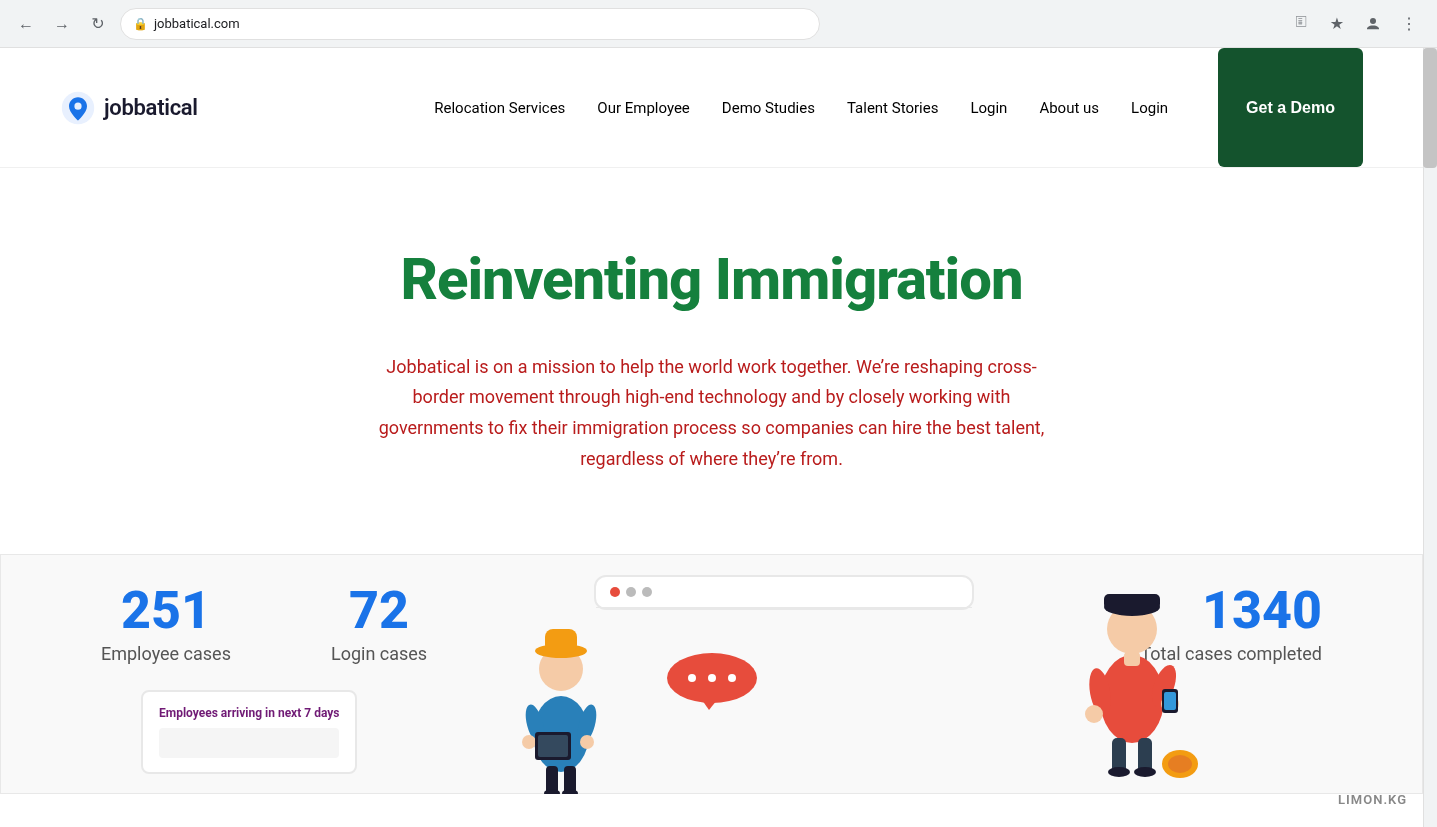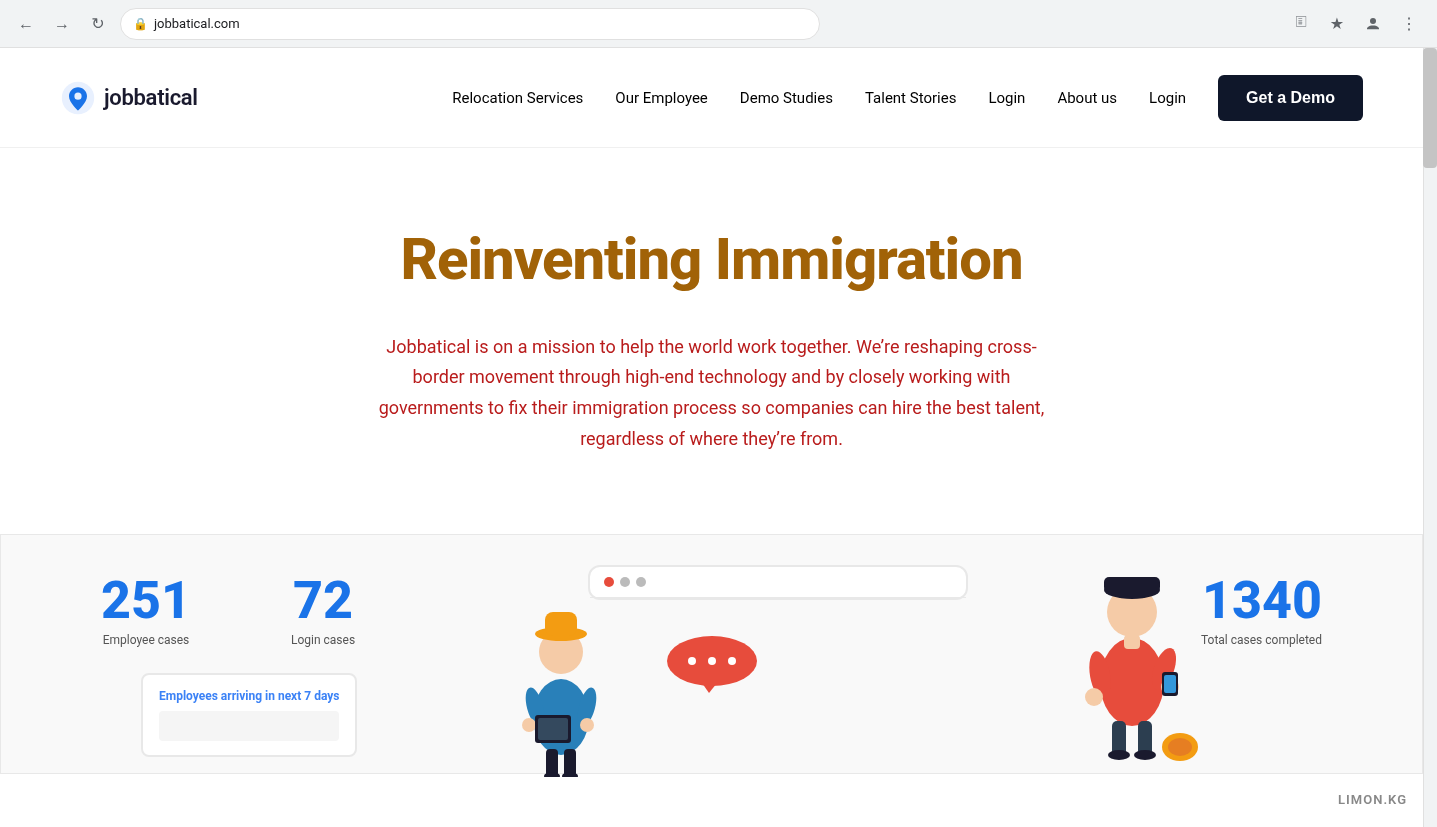--- a/index.html
+++ b/index.html
@@ -106,23 +106,22 @@
 
     
     .page-wrapper {
       background: #fff;
       margin-right: 14px;
     }
 
     
     nav {
       display: flex;
-      align-items: center;
       padding: 0 60px;
-      height: 100px;
+      height: 120px;
       border-bottom: 1px solid #f0f0f0;
       background: #fff;
     }
 
     .logo {
       display: flex;
       align-items: center;
       gap: 8px;
       text-decoration: none;
       margin-right: auto;
@@ -149,43 +148,43 @@
 
     .nav-links a {
       text-decoration: none;
       color: #000000;
       font-size: 15px;
       font-weight: 400;
       transition: color 0.2s;
     }
 
     .get-demo-btn {
-      background: #0f172a;
+      background: #14532d;
       color: #fff;
       border: none;
       border-radius: 6px;
       padding: 14px 28px;
       font-size: 16px;
       font-weight: 600;
       cursor: pointer;
-      margin-left: 32px;
+      margin-left: 50px;
       transition: background 0.2s;
     }
 
     
     .hero {
       padding: 80px 60px 60px;
       max-width: 1200px;
       margin: 0 auto;
     }
 
     .hero-title {
       font-size: 58px;
       font-weight: 800;
-      color: #a16207;
+      color: #15803d;
       text-align: center;
       margin-bottom: 40px;
       letter-spacing: -1px;
       line-height: 1.1;
     }
 
     .hero-description {
       font-size: 18px;
       color: #b91c1c;
       line-height: 1.7;
@@ -229,60 +228,60 @@
     }
 
     .stat-number {
       font-size: 52px;
       font-weight: 800;
       color: #1a73e8;
       line-height: 1;
     }
 
     .stat-label {
-      font-size: 12px;
+      font-size: 18px;
       color: #555;
       margin-top: 6px;
     }
 
     
     .bottom-panel {
       background: #fff;
       border: 2px solid #e8e8e8;
       border-radius: 8px;
       padding: 14px 16px;
       margin: 0 60px;
       max-width: 220px;
     }
 
     .bottom-panel-title {
       font-size: 12px;
       font-weight: 700;
-      color: #3b82f6;
+      color: #701a75;
       margin-bottom: 8px;
     }
 
     
     .watermark {
       position: fixed;
       bottom: 20px;
       right: 30px;
       font-size: 13px;
       font-weight: 600;
       color: #888;
       letter-spacing: 1px;
       margin-left: 35px;
     }
 
     
     .full-stats-area {
       background: #f9f9f9;
       border: 1px solid #e8e8e8;
       border-radius: 0;
-      padding: 40px 60px 0;
+      padding: 30px 60px 0;
       position: relative;
       min-height: 240px;
       margin-top: 20px;
     }
 
     .stats-top-row {
       display: flex;
       justify-content: space-between;
       align-items: flex-start;
       padding: 0 40px;

